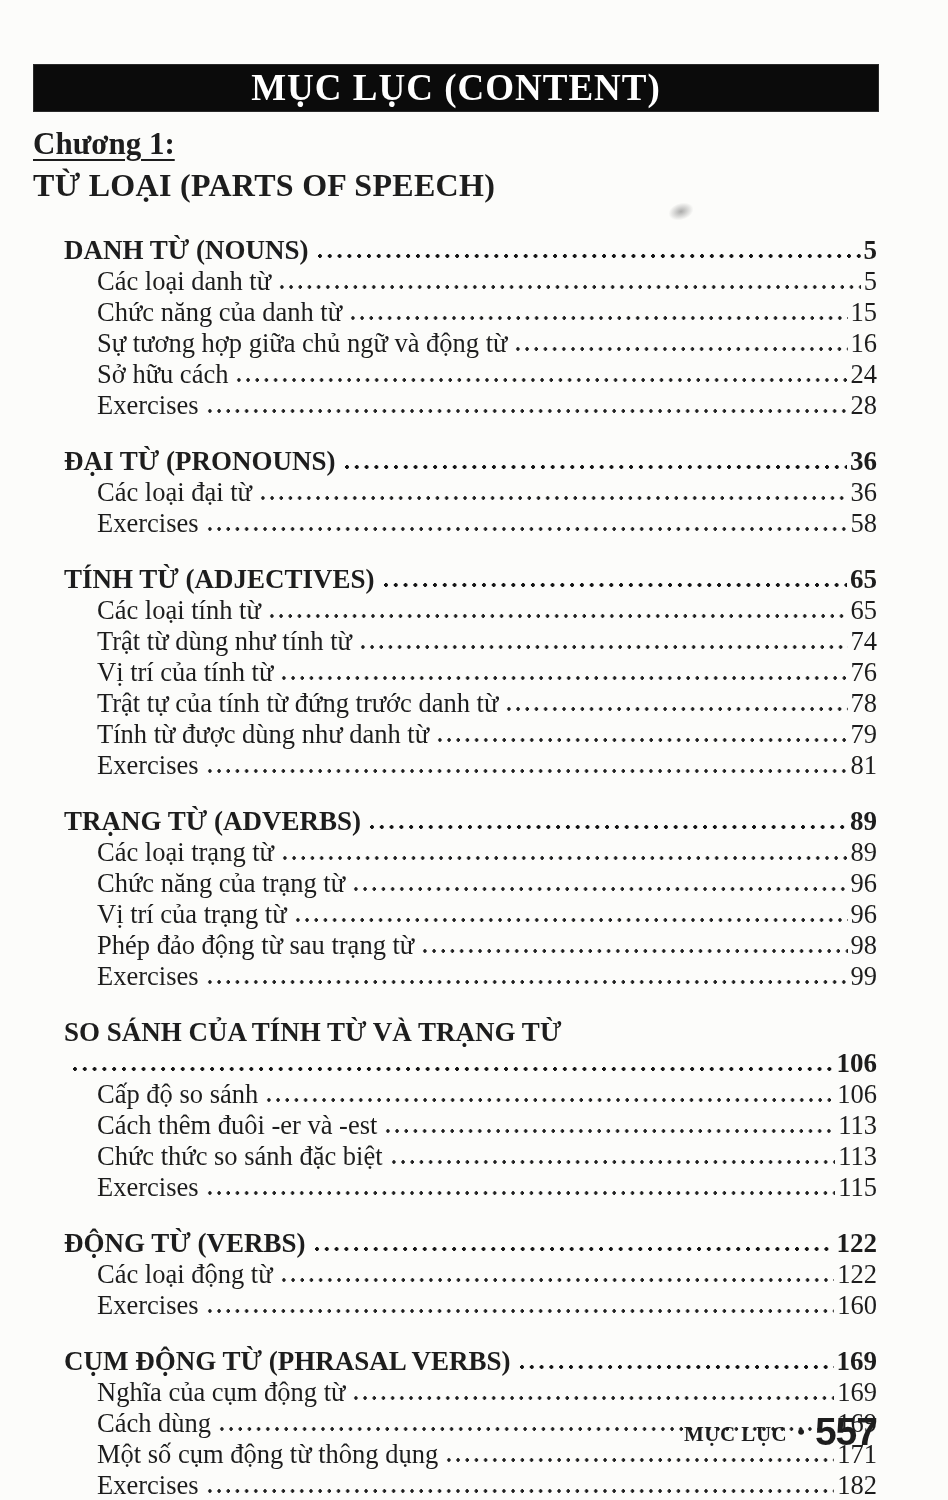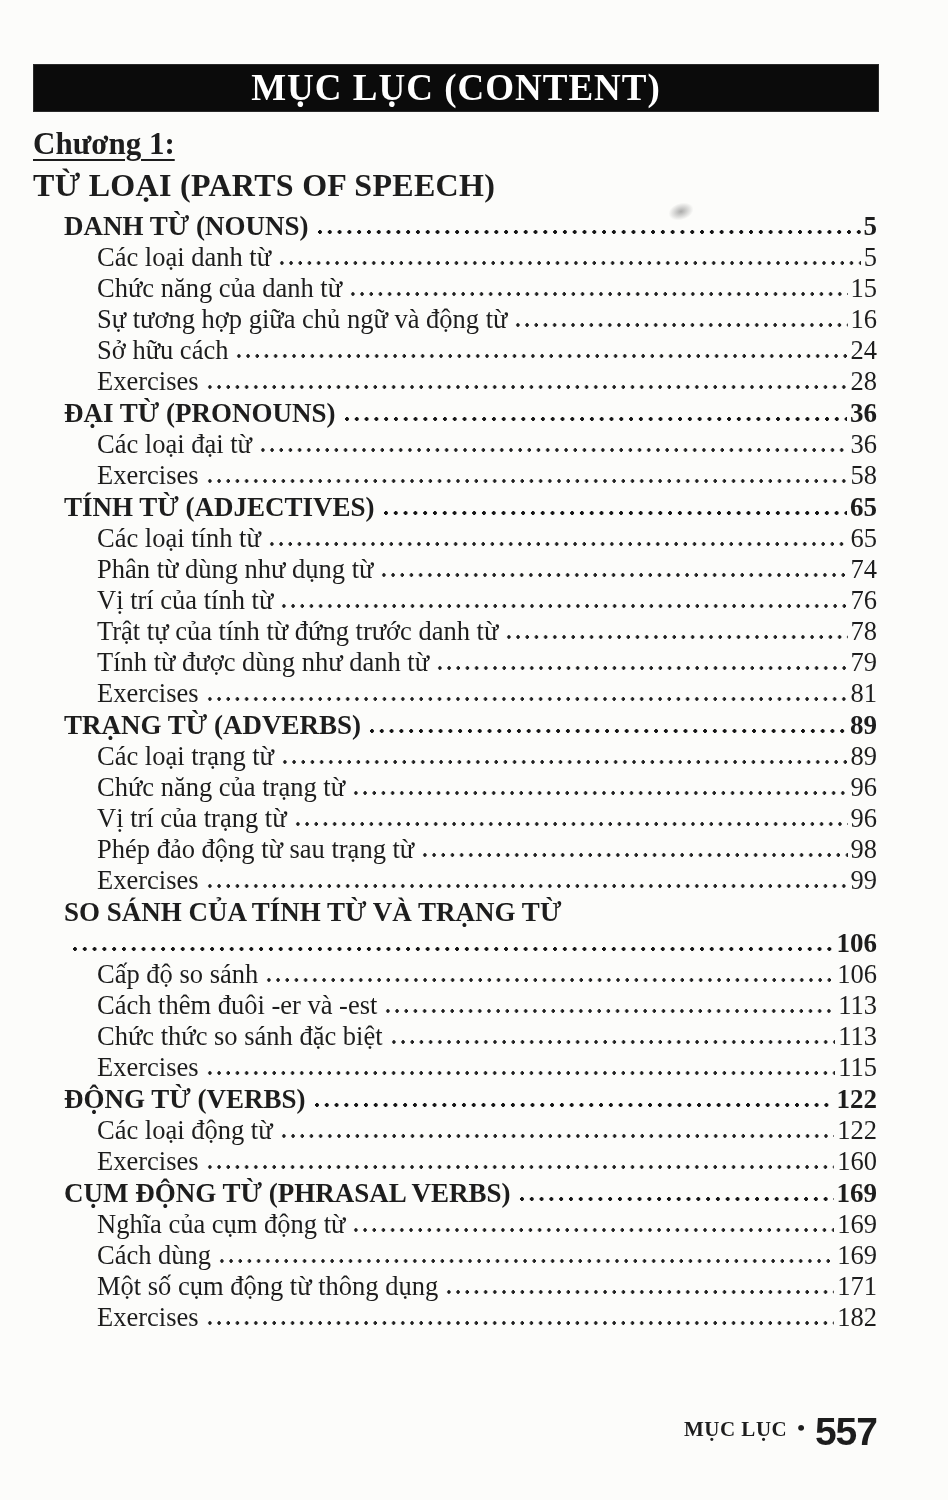--- a/index.html
+++ b/index.html
@@ -36,39 +36,39 @@
   }
   
   .toc{
     position:absolute;left:64px;top:210px;width:813px;
   }
   .row{
     display:flex;align-items:baseline;
     height:31px;line-height:31px;
     font-size:26.5px;
   }
-  .section-row{font-weight:bold;font-size:27px;margin-top:1px;}
+  .section-row{font-weight:bold;font-size:27px;margin-top:25px;}
   .section-row.cont{margin-top:0;}
   .item-row{padding-left:33px;}
   .lbl{white-space:nowrap;}
   .leader{
     flex:1;height:6px;min-width:24px;
     margin:0 3px 1px 8px;
     background-image:radial-gradient(circle at 3px 3px,#202020 1.6px,rgba(0,0,0,0) 1.9px);
     background-size:9.2px 6px;background-repeat:repeat-x;
   }
   .section-row .leader{
     background-image:radial-gradient(circle at 3px 3px,#141414 1.85px,rgba(0,0,0,0) 2.1px);
     background-size:9.8px 6px;
   }
   .pg{white-space:nowrap;}
   
   .footer{
     position:absolute;right:71px;top:1417px;
-    display:flex;align-items:flex-start;gap:10px;
+    display:flex;align-items:flex-end;gap:10px;
   }
   .footer .f-label{font-size:21px;font-weight:bold;letter-spacing:.5px;}
   .footer .f-sep{font-size:22px;font-weight:bold;transform:translateY(-2px);}
   .footer .f-page{
     font-family:"Liberation Sans","DejaVu Sans",sans-serif;
     font-size:39px;font-weight:800;letter-spacing:-1px;line-height:30px;
   }
   
   .smudge{
     position:absolute;left:668px;top:203px;width:26px;height:17px;
@@ -141,21 +141,21 @@
         <span class="lbl">TÍNH TỪ (ADJECTIVES)</span>
         <span class="leader"></span>
         <span class="pg">65</span>
       </div>
       <div class="row item-row">
         <span class="lbl">Các loại tính từ</span>
         <span class="leader"></span>
         <span class="pg">65</span>
       </div>
       <div class="row item-row">
-        <span class="lbl">Phân từ dùng như dụng từ</span>
+        <span class="lbl">Trật từ dùng như tính từ</span>
         <span class="leader"></span>
         <span class="pg">74</span>
       </div>
       <div class="row item-row">
         <span class="lbl">Vị trí của tính từ</span>
         <span class="leader"></span>
         <span class="pg">76</span>
       </div>
       <div class="row item-row">
         <span class="lbl">Trật tự của tính từ đứng trước danh từ</span>

